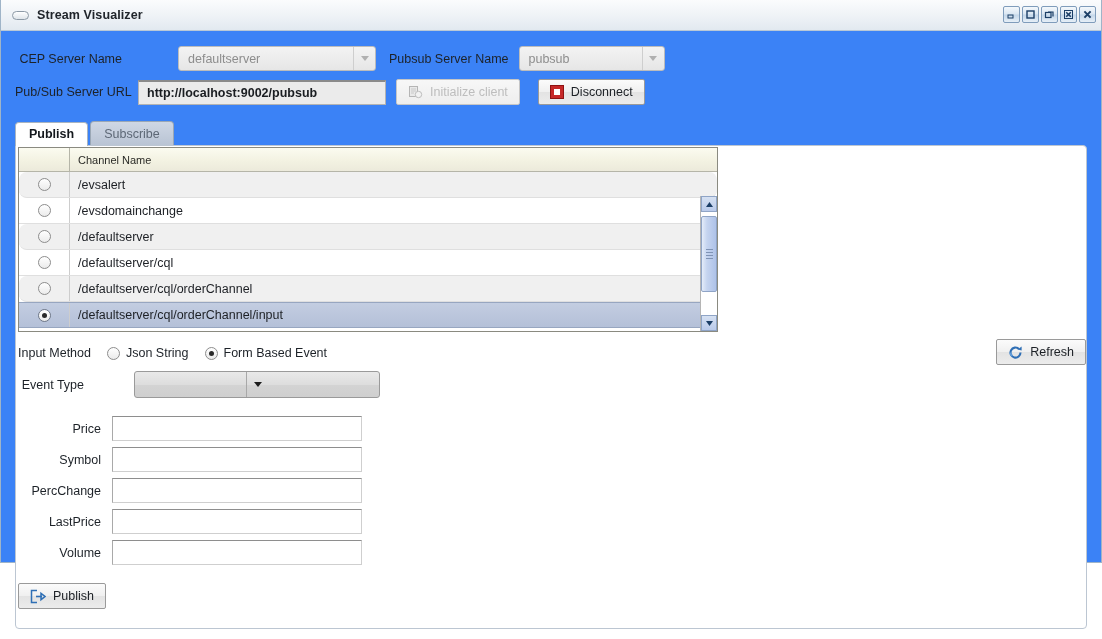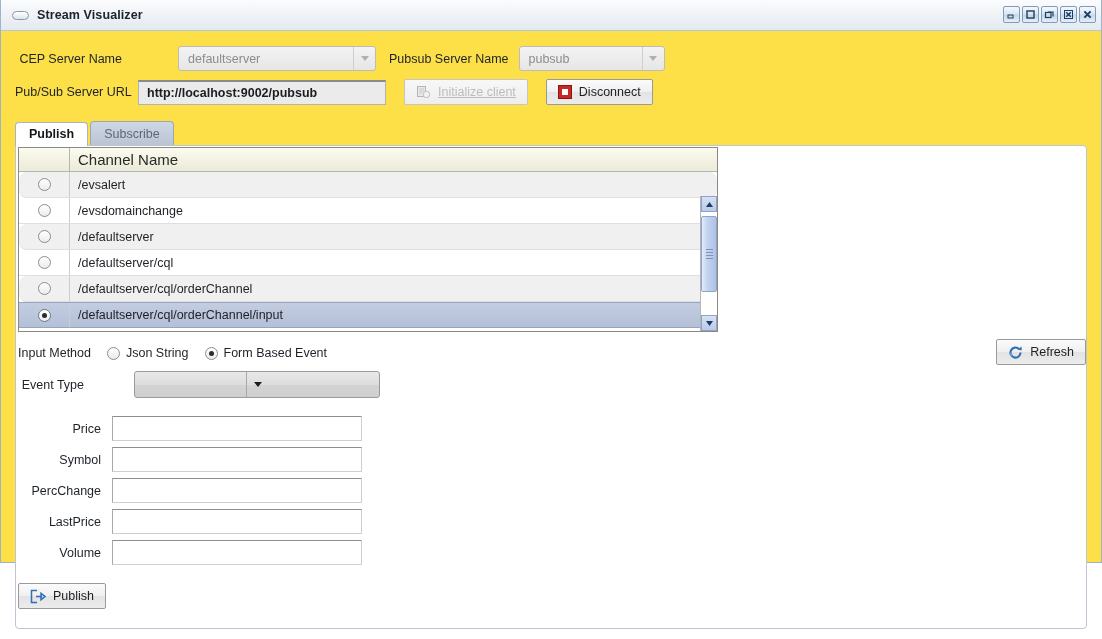--- a/index.html
+++ b/index.html
@@ -6,21 +6,21 @@
   html, body {
     margin: 0; padding: 0;
     width: 1102px; height: 639px;
     background: #ffffff;
     font-family: "Liberation Sans", sans-serif;
     overflow: hidden;
   }
   #app {
     position: relative;
     width: 1102px; height: 563px;
-    background: #fde047;
+    background: #3b82f6;
     border: 1px solid #9fb4c8;
     border-top: none;
   }
 
   
   .titlebar {
     position: relative;
     height: 31px;
     background: linear-gradient(to bottom, #fbfcfd 0%, #eef2f6 55%, #e2e9f0 100%);
     border-bottom: 1px solid #b9c8d6;
@@ -205,21 +205,21 @@
     flex: none;
   }
   .th-radio {
     width: 51px;
     border-right: 1px solid #b5b5a8;
   }
   .th-name {
     flex: 1;
     display: flex; align-items: center;
     padding-left: 8px;
-    font-size: 15px;
+    font-size: 11px;
     color: #2a2a26;
   }
   .tbody {
     flex: 1;
     position: relative;
     overflow: hidden;
   }
   .trow {
     display: flex;
     height: 26px;
@@ -420,21 +420,21 @@
     </div>
   </div>
 
   <div class="toprow row2">
     <span class="lbl" style="width:123px;text-align:right;padding-right:10px;">Pub/Sub Server URL</span>
 
     <div class="urlbox" style="width:248px;">
       <span>http://localhost:9002/pubsub</span>
     </div>
 
-    <div class="btn disabled" style="margin-left:18px;text-decoration:underline;">
+    <div class="btn disabled" style="margin-left:10px;">
       <span class="bicon">
         <svg width="15" height="15" viewBox="0 0 15 15">
           <rect x="1.5" y="1.5" width="8" height="10" fill="#e9e9e9" stroke="#b5b5b5" stroke-width="1"></rect>
           <path d="M3 4h5 M3 6h5 M3 8h3" stroke="#c9c9c9" stroke-width="1"></path>
           <circle cx="10.5" cy="9.5" r="3.2" fill="#f2f2f2" stroke="#bdbdbd" stroke-width="1"></circle>
         </svg>
       </span>
       <span>Initialize client</span>
     </div>
 

